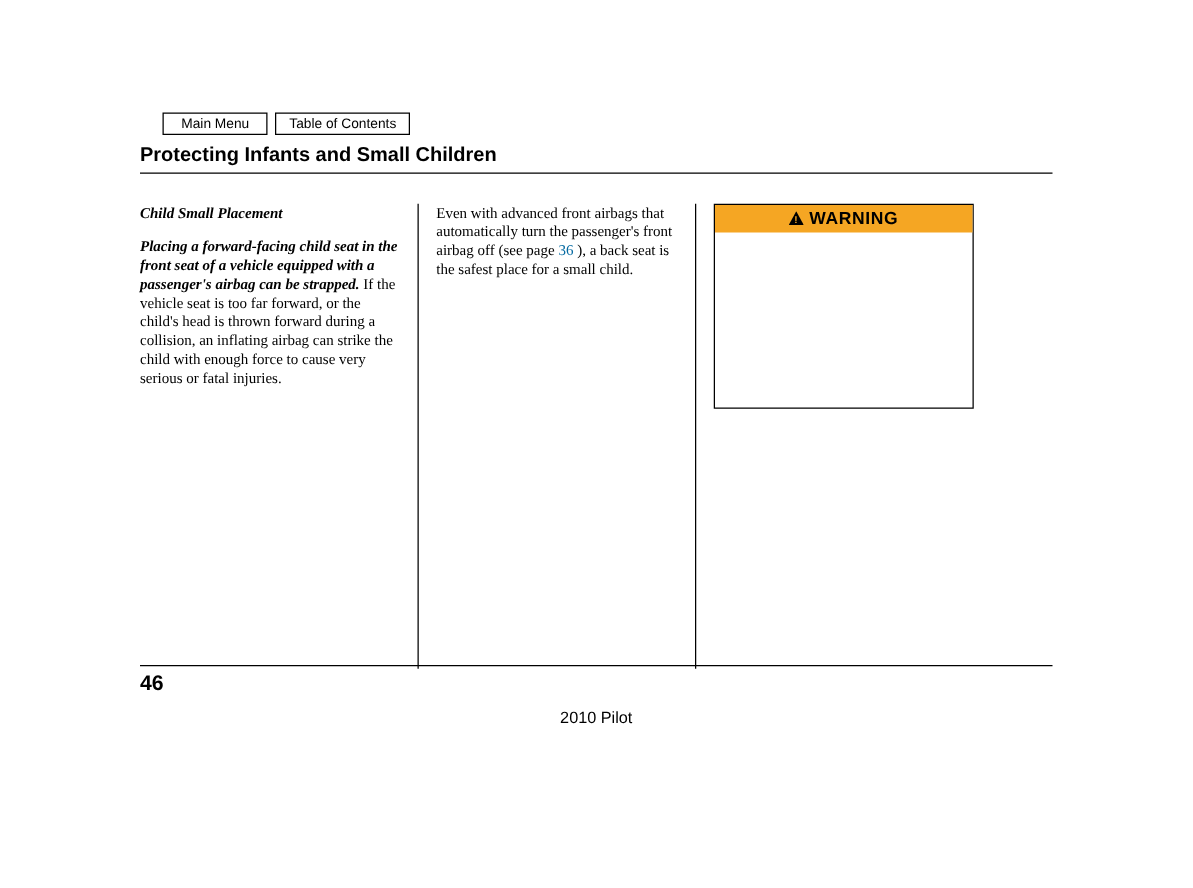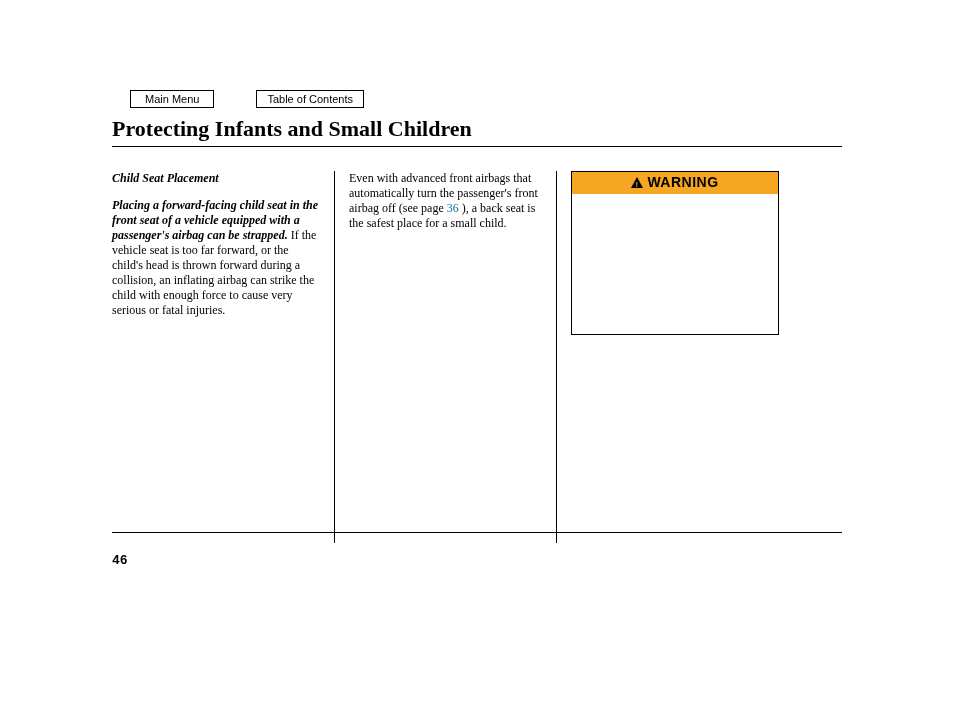--- a/index.html
+++ b/index.html
@@ -24,24 +24,24 @@
       margin-left: 18px;
       font-family: Arial, Helvetica, sans-serif;
     }
     .nav-btn {
       border: 1px solid #000;
       padding: 2px 14px;
       font-size: 11px;
       background: #fff;
       cursor: pointer;
     }
-    .toc-btn { padding: 2px 10px; margin-left: 36px; }
+    .toc-btn { padding: 2px 10px; }
     .page-title {
-      font-family: Liberation Serif, serif;
-      font-size: 22px;
+      font-family: Liberation Sans, sans-serif;
+      font-size: 16px;
       font-weight: bold;
       padding-bottom: 4px;
       border-bottom: 1px solid #000;
       margin-bottom: 24px;
     }
     .columns {
       display: flex;
       gap: 0;
       height: 372px;
     }
@@ -92,26 +92,26 @@
       gap: 4px;
     }
     .warn-tri {
       display: inline-flex;
       vertical-align: middle;
     }
     .page-num {
       position: absolute;
       left: 0;
       top: 442px;
-      font-family: Liberation Mono, monospace;
-      font-size: 13px;
+      font-family: Liberation Sans, sans-serif;
+      font-size: 17px;
       font-weight: bold;
       border-top: 1px solid #000;
       width: 730px;
-      padding-top: 20px;
+      padding-top: 4px;
     }
     .footer {
       position: absolute;
       left: 0;
       top: 476px;
       width: 730px;
       text-align: center;
       font-family: Arial, Helvetica, sans-serif;
       font-size: 13px;
     }
@@ -125,21 +125,21 @@
     <div class="nav-btn">Main Menu</div>
     <div class="nav-btn toc-btn">Table of Contents</div>
   </div>
 
   <h1 class="page-title">Protecting Infants and Small Children</h1>
 
   <div class="columns">
 
     <div class="col col1">
       <div class="para">
-        <span class="subhead">Child Seat Placement</span><br>
+        <span class="subhead">Child Small Placement</span><br>
       </div>
       <div class="para">
         <span class="italic-bold">Placing a forward-facing child seat in the front seat of a vehicle equipped with a passenger's airbag can be strapped.</span><span> If the vehicle seat is too far forward, or the child's head is thrown forward during a collision, an inflating airbag can strike the child with enough force to cause very serious or fatal injuries.</span>
       </div>
     </div>
 
     <div class="col col2">
       <div class="para">
         <span>Even with advanced front airbags that automatically turn the passenger's front airbag off (see page </span><span class="page-link">36</span><span> ), a back seat is the safest place for a small child.</span>
       </div>
@@ -155,14 +155,15 @@
             </svg>
           </span>
           <span>WARNING</span>
         </div>
       </div>
     </div>
 
   </div>
 
   <div class="page-num">46</div>
+  <div class="footer">2010 Pilot</div>
 
 </div>
 
 </body></html>

